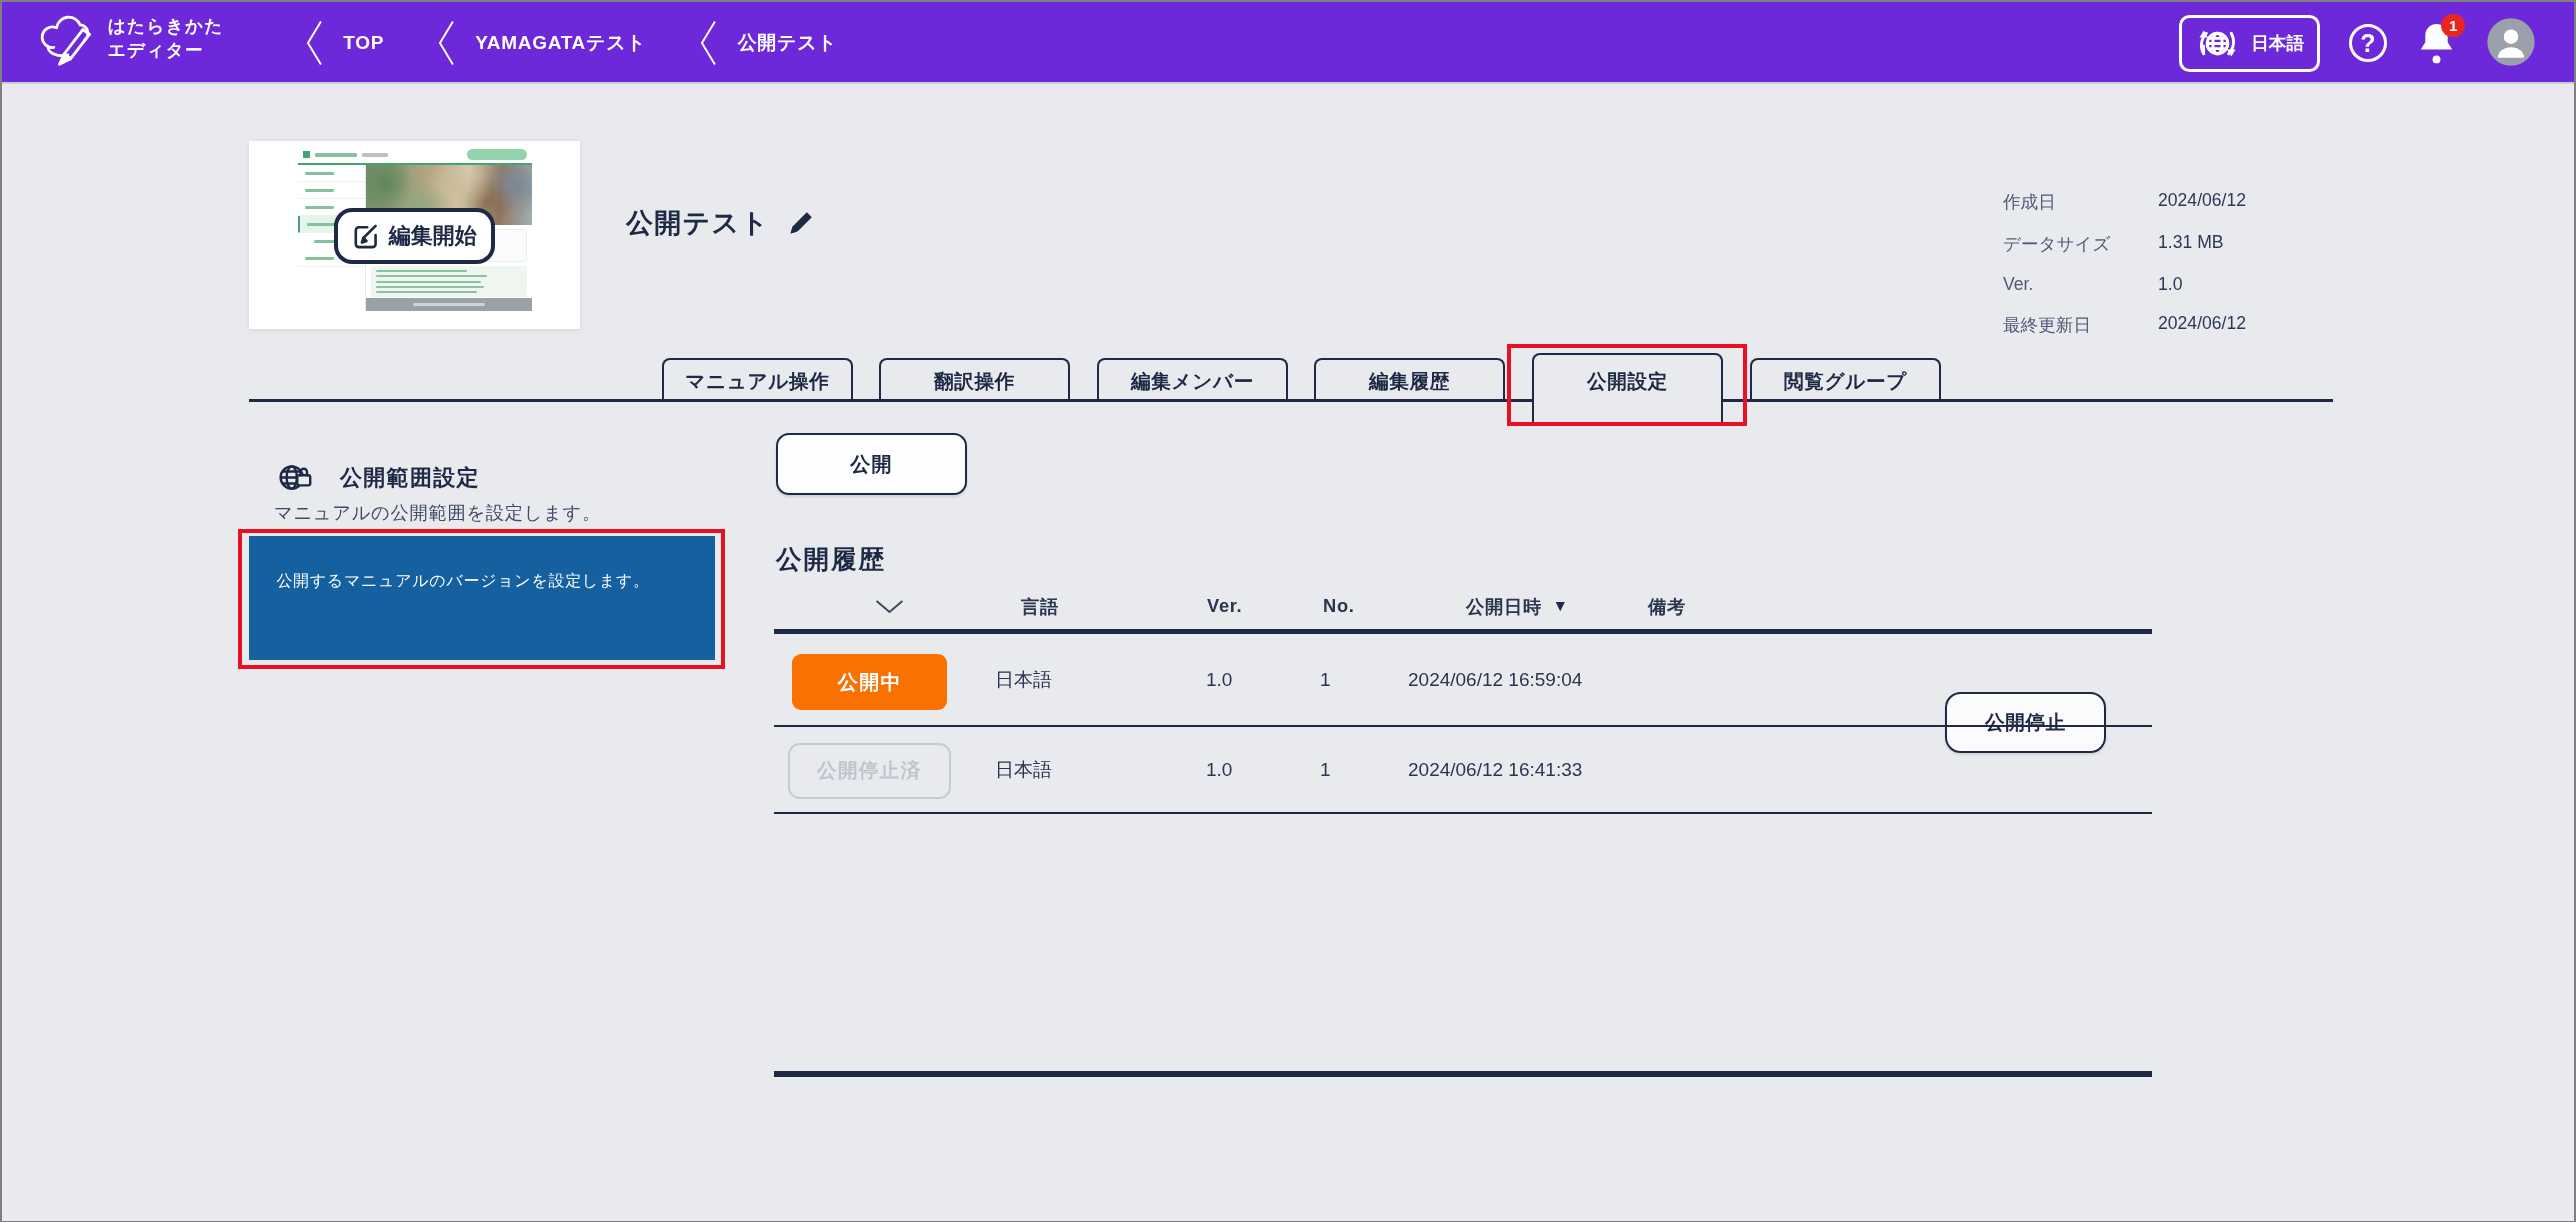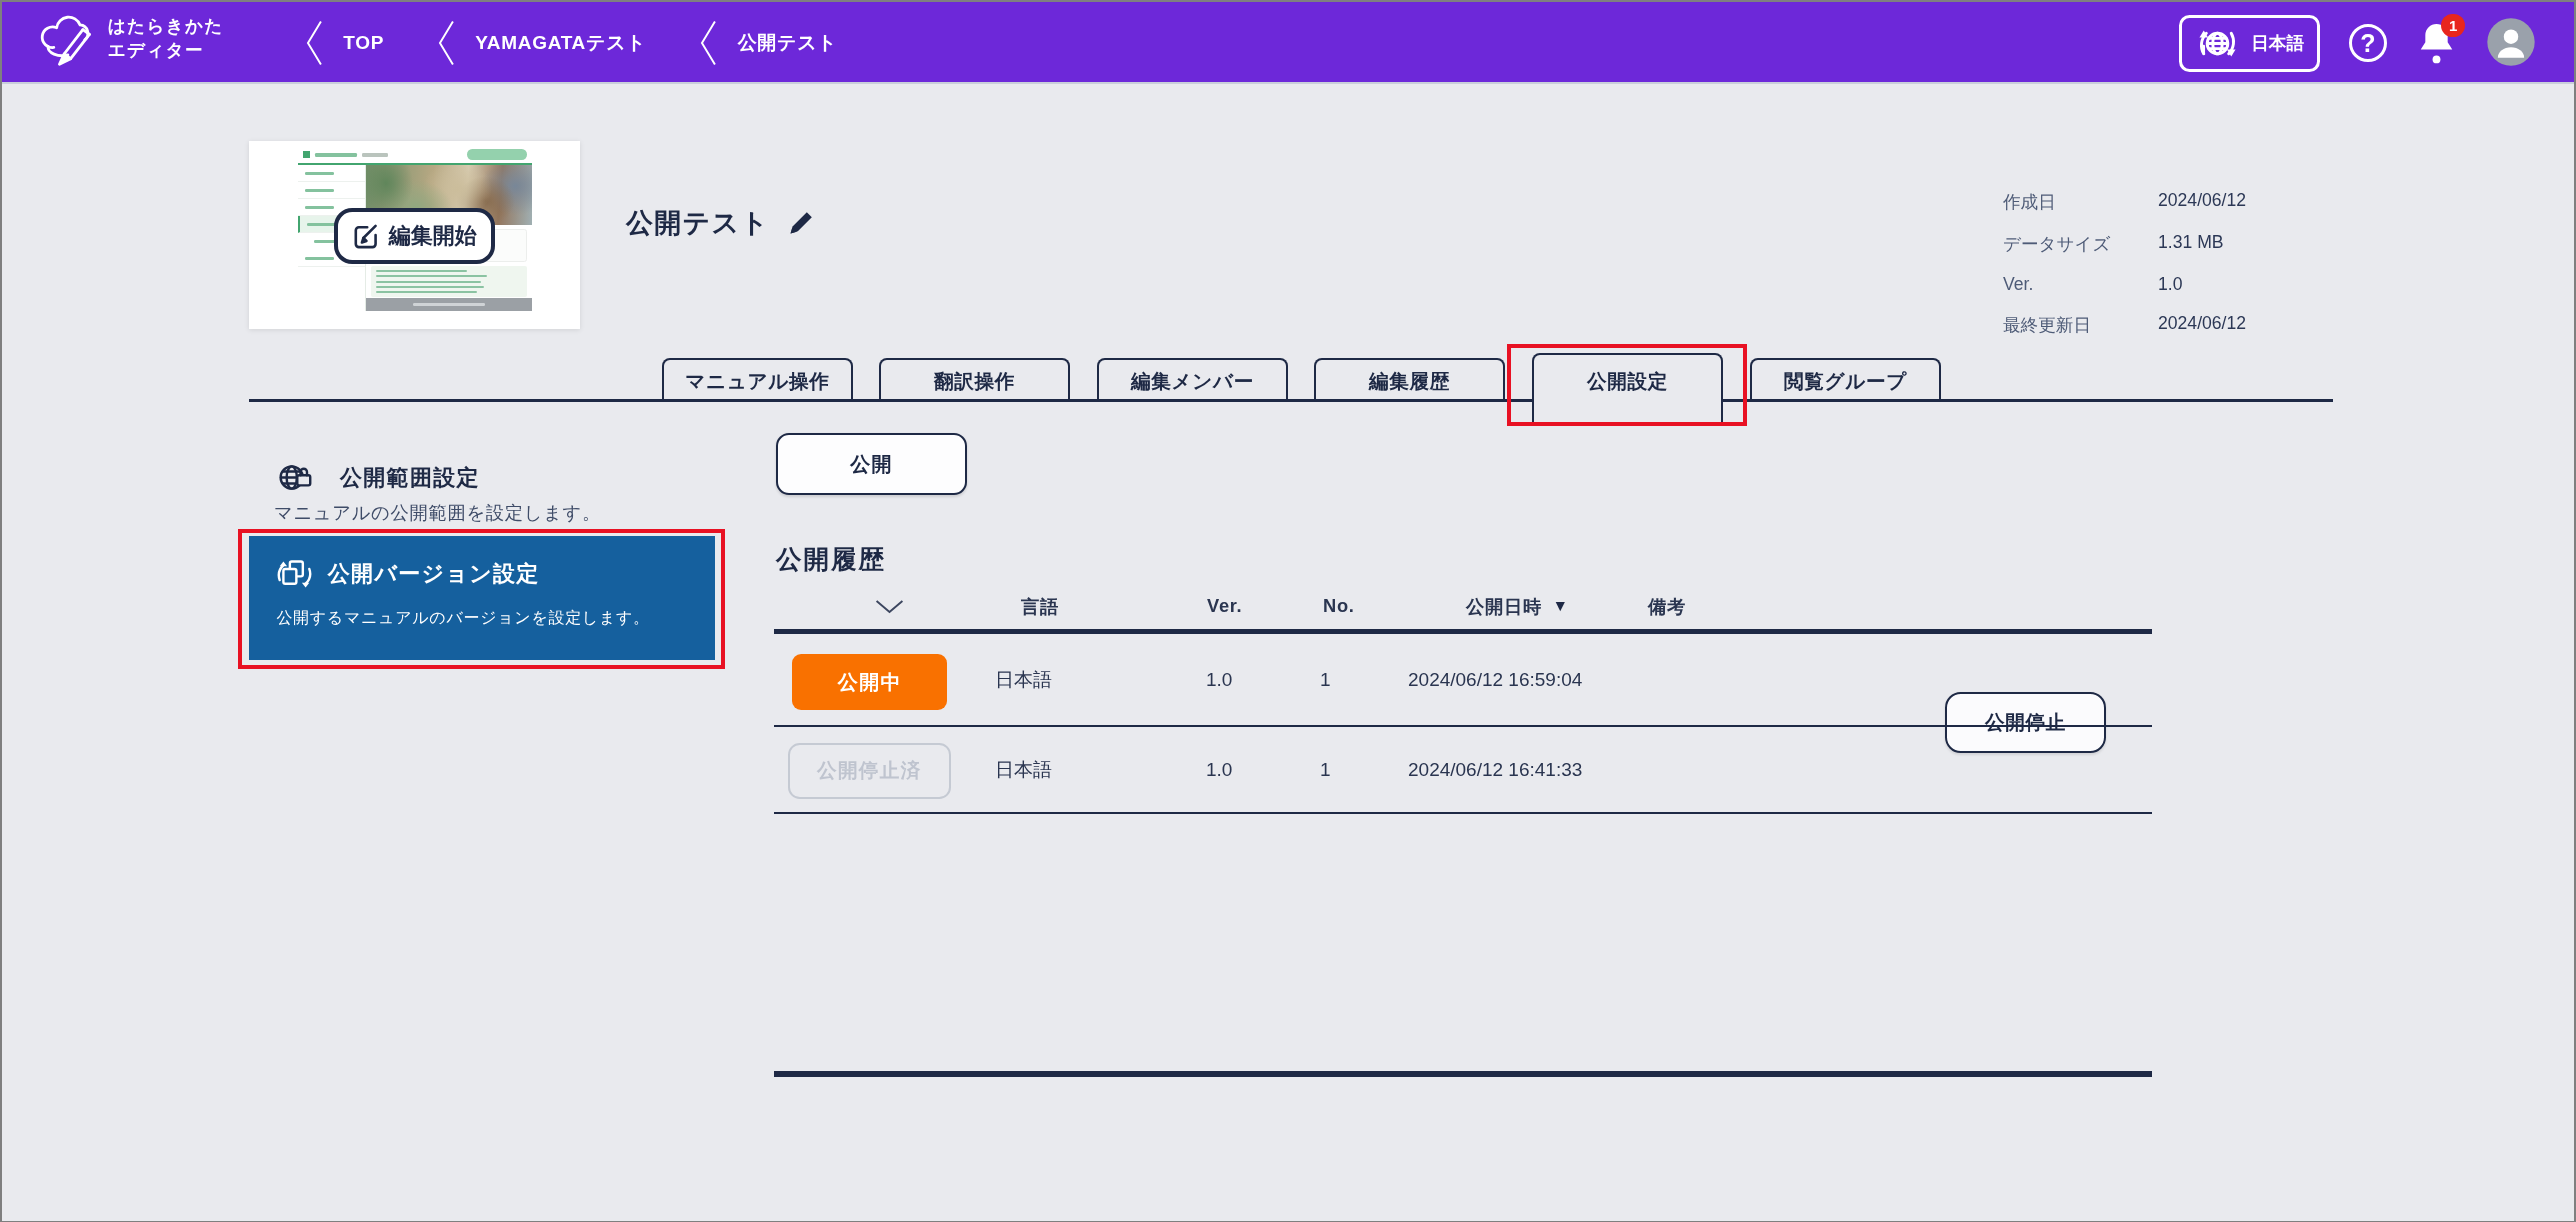--- a/index.html
+++ b/index.html
@@ -321,31 +321,20 @@
         <path d="M7.5 13.5 H26.5"></path>
         <path d="M7.5 26.5 H20"></path>
       <rect x="23" y="17.5" width="14" height="11" rx="2" fill="#e9eaee"></rect>
       <path d="M26.5 17.5 v-3.5 a3.5 3.5 0 0 1 7 0 v3.5" fill="none"></path>
     </svg>
     <span class="side-item1-title">公開範囲設定</span>
   </div>
   <div class="side-item1-desc">マニュアルの公開範囲を設定します。</div>
 
   <div class="side-item2">
-    <div class="side-item2-head">
-      <svg width="37" height="37" viewBox="0 0 40 40" fill="none" stroke="#fff" stroke-width="2.6" stroke-linecap="round" stroke-linejoin="round">
-        <rect x="15" y="6" width="14" height="16" rx="2"></rect>
-        <rect x="8" y="14" width="14" height="16" rx="2" fill="#15609e"></rect>
-        <path d="M4 26 a15 15 0 0 1 4 -16"></path>
-        <path d="M36 14 a15 15 0 0 1 -4 16"></path>
-        <path d="M8 6 l-4 5 h8 z" fill="#fff" stroke="none"></path>
-        <path d="M32 34 l4 -5 h-8 z" fill="#fff" stroke="none"></path>
-      </svg>
-      <span class="side-item2-title">公開バージョン設定</span>
-    </div>
     <div class="side-item2-desc">公開するマニュアルのバージョンを設定します。</div>
   </div>
   <div class="annotation side-annotation"></div>
 
   <button class="publish-btn">公開</button>
   <h2 class="history-title">公開履歴</h2>
 
   <div class="thead">
     <div class="hcell" style="left:98px">
       <svg width="31" height="18.3" viewBox="0 0 48 28" fill="none" stroke="#3c465f" stroke-width="3">

